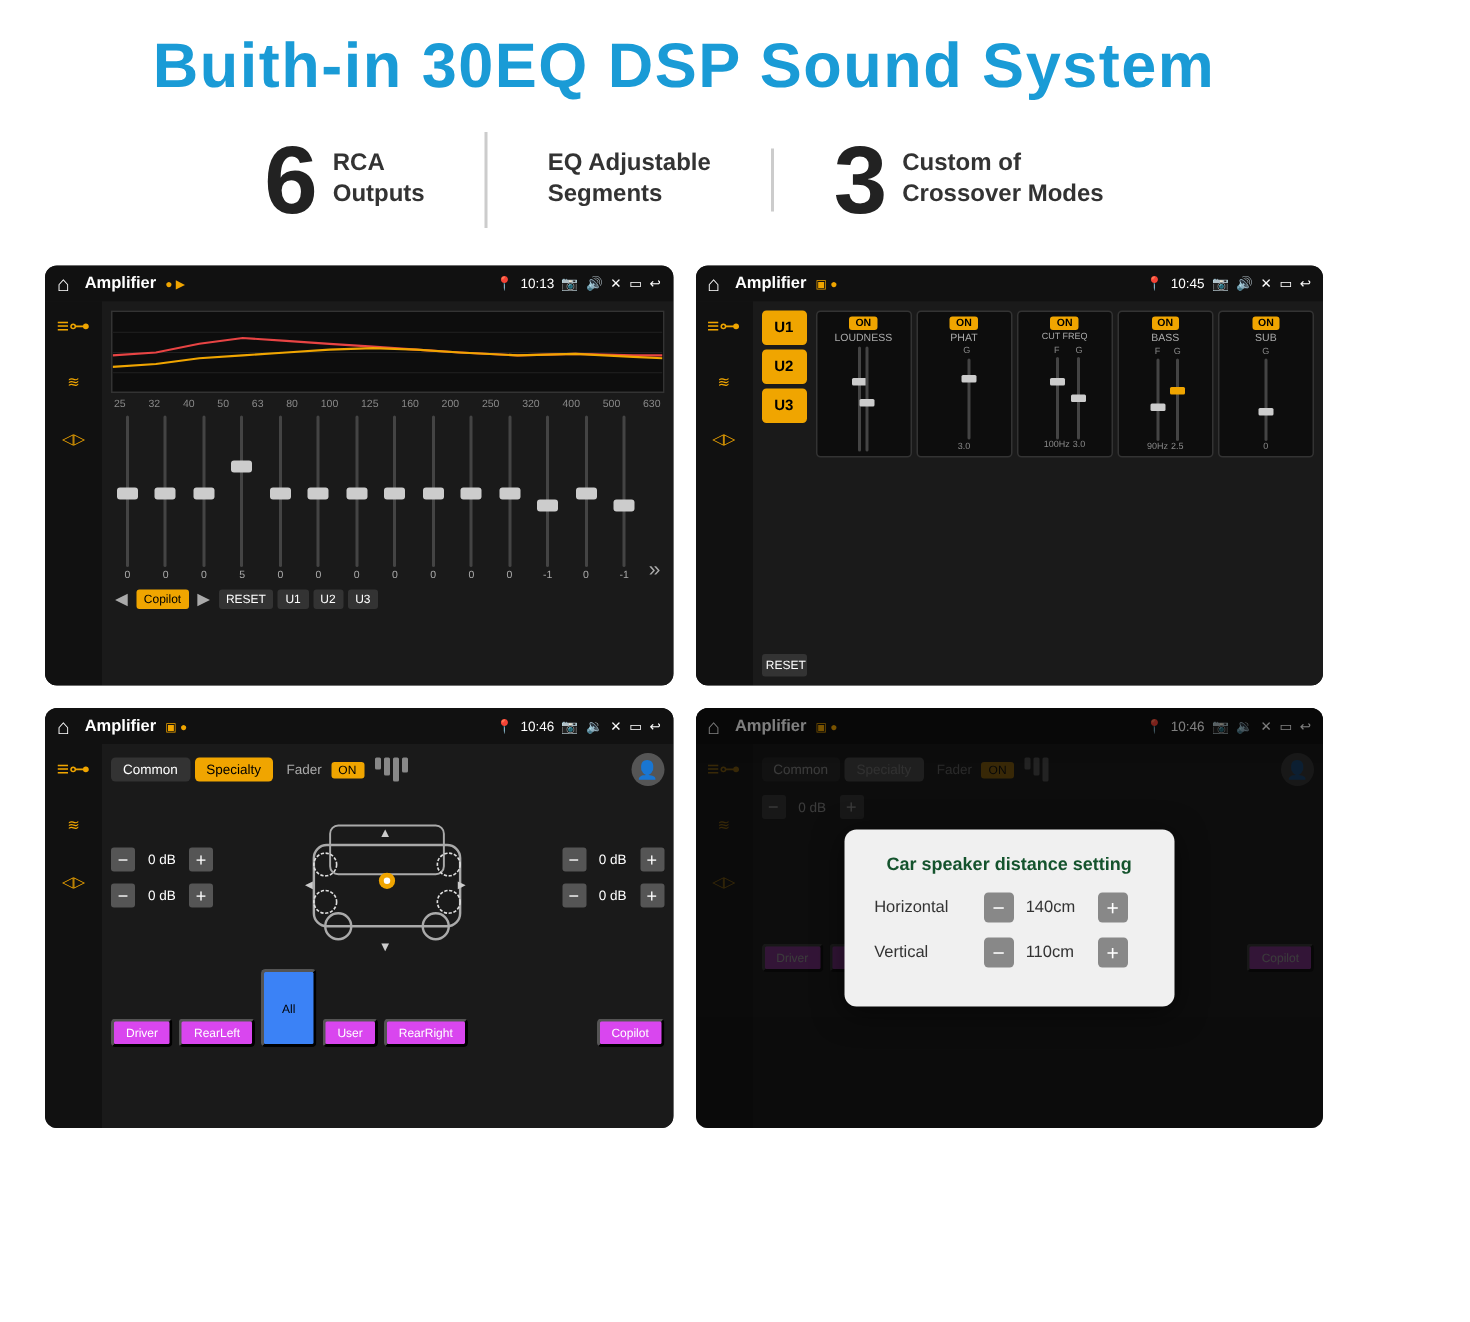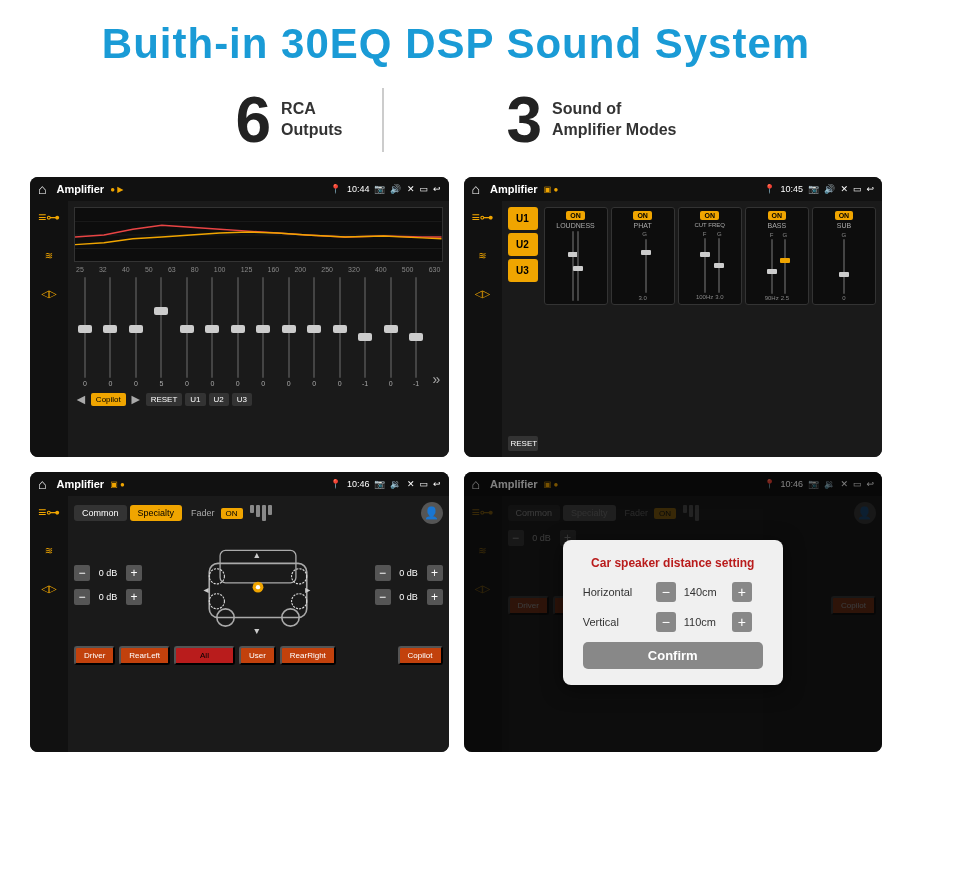--- a/index.html
+++ b/index.html
@@ -358,31 +358,32 @@
       display: flex;
       align-items: center;
       justify-content: center;
     }
     .cross-bottom {
       display: flex;
       gap: 4px;
       margin-top: 6px;
     }
     .cross-label-btn {
-      background: #c2410c;
+      background: #d946ef;
       color: #fff;
       font-size: 8px;
       padding: 3px 8px;
       border-radius: 3px;
+      margin-top: 33px;
     }
     .cross-all-btn {
-      background: #b91c1c;
+      background: #3b82f6;
       color: #000;
       font-size: 8px;
-      padding: 3px 24px;
+      padding: 3px 12px;
       border-radius: 3px;
     }
 
     
     .dialog-overlay {
       position: absolute;
       top: 0; left: 0; right: 0; bottom: 0;
       background: rgba(0,0,0,0.5);
       display: flex;
       align-items: center;
@@ -392,21 +393,21 @@
     .dialog-box {
       background: #f0f0f0;
       border-radius: 8px;
       padding: 16px 20px;
       width: 220px;
       box-shadow: 0 4px 20px rgba(0,0,0,0.5);
     }
     .dialog-title {
       font-size: 12px;
       font-weight: bold;
-      color: #b91c1c;
+      color: #14532d;
       margin-bottom: 12px;
       text-align: center;
     }
     .dialog-row {
       display: flex;
       align-items: center;
       margin-bottom: 10px;
       gap: 8px;
     }
     .dialog-label {
@@ -472,41 +473,45 @@
 
   <div class="stats-row">
     <div class="stat-item">
       <span class="stat-number">6</span>
       <span class="stat-text">
         <span>RCA</span>
         <span>Outputs</span>
       </span>
     </div>
     <div class="stat-item">
+      <span class="stat-text">
+        <span>EQ Adjustable</span>
+        <span>Segments</span>
+      </span>
     </div>
     <div class="stat-item">
       <span class="stat-number">3</span>
       <span class="stat-text">
-        <span>Sound of</span>
-        <span>Amplifier Modes</span>
+        <span>Custom of</span>
+        <span>Crossover Modes</span>
       </span>
     </div>
   </div>
 
   <div class="screenshots-grid">
 
     <div class="screen">
 
       <div class="status-bar">
         <span class="status-bar-home">⌂</span>
         <span class="status-bar-title">Amplifier</span>
         <span style="color:#f0a500;font-size:8px;">● ▶</span>
         <div class="status-bar-icons">
           <span>📍</span>
-          <span>10:44</span>
+          <span>10:13</span>
           <span>📷</span>
           <span>🔊</span>
           <span>✕</span>
           <span>▭</span>
           <span>↩</span>
         </div>
       </div>
       <div class="screen-content">
 
         <div class="screen-sidebar">
@@ -934,19 +939,18 @@
             <div class="dialog-minus">−</div>
             <span class="dialog-value">140cm</span>
             <div class="dialog-plus">+</div>
           </div>
           <div class="dialog-row">
             <span class="dialog-label">Vertical</span>
             <div class="dialog-minus">−</div>
             <span class="dialog-value">110cm</span>
             <div class="dialog-plus">+</div>
           </div>
-          <div class="dialog-confirm-btn">Confirm</div>
         </div>
       </div>
     </div>
 
   </div>
 </div>
 
 </body></html>

